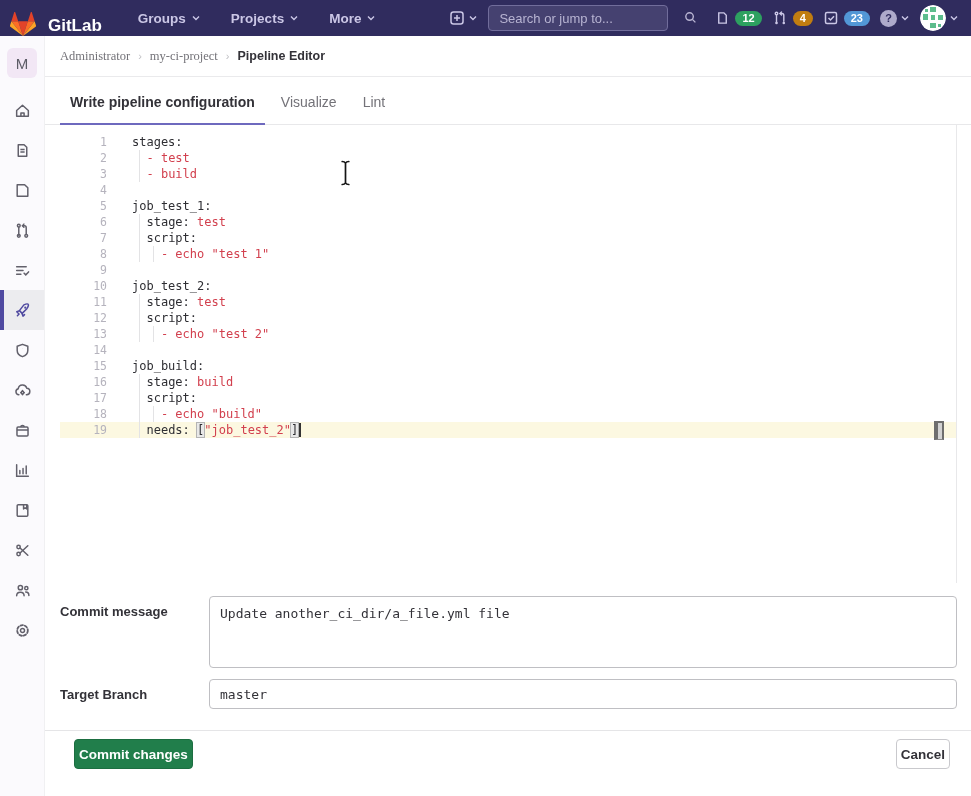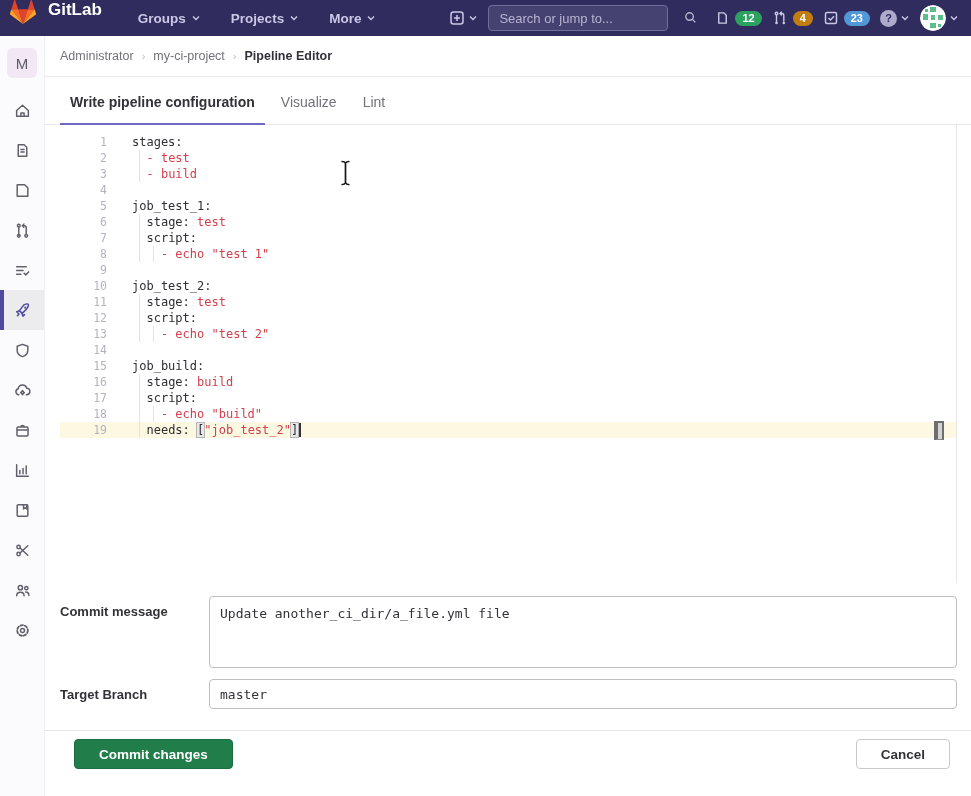--- a/index.html
+++ b/index.html
@@ -2,21 +2,21 @@
 <html><head>
 <meta charset="utf-8">
 <style>
   * { margin:0; padding:0; box-sizing:border-box; }
   html,body { width:971px; height:796px; overflow:hidden; background:#fff;
     font-family:"Liberation Sans", sans-serif; color:#333238; }
 
   
   .navbar { height:36px; background:#302c5e; display:flex; align-items:center;
     padding:0 12px 0 10px; gap:4px; }
-  .nav-left { display:flex; align-items:flex-start; gap:6px; }
+  .nav-left { display:flex; align-items:flex-end; gap:6px; }
   .brand-logo { width:26px; height:24px; display:block; }
   .brand-name { color:#fff; font-size:17px; font-weight:600; margin:0 18px 0 6px; }
   .nav-menu { display:flex; align-items:center; gap:5px; color:#cbc7e6; font-size:13.5px;
     font-weight:600; padding:0 12px; cursor:pointer; height:36px; }
   .nav-right { margin-left:auto; display:flex; align-items:center; gap:10px; }
   .icon-btn { display:flex; align-items:center; gap:3px; color:#cbc7e6; cursor:pointer; }
   .searchbox { position:relative; width:217px; }
   .searchbox input { width:180px; height:26px; background:#454170; border:1px solid #716d9b;
     border-radius:4px; color:#b8b4d2; font-size:13px; padding:0 28px 0 10px;
     font-family:"Liberation Sans", sans-serif; }
@@ -39,21 +39,21 @@
     cursor:pointer; border-left:4px solid transparent; padding-right:4px; }
   .side-item.active { background:#ececef; border-left-color:#4f49a0; }
   .side-item svg { stroke:#62606b; }
   .side-item.active svg { stroke:#4f49a0; }
 
   .main { flex:1; padding:0 14px 0 15px; position:relative; }
 
   
   .breadcrumbs { height:41px; display:flex; align-items:center; gap:8px; font-size:12.5px;
     color:#737278; border-bottom:1px solid #eaeaec; margin:0 -14px 0 -15px; padding:0 14px 0 15px; }
-  .breadcrumbs .crumb { cursor:pointer; }
+  .breadcrumbs .crumb { cursor:pointer;font-family:Liberation Serif, serif; }
   .breadcrumbs .sep { color:#bfbfc3; font-size:11px; }
   .breadcrumbs .current { color:#333238; font-weight:700; cursor:default; }
 
   
   .tabbar { display:flex; gap:6px; padding-top:17px; border-bottom:1px solid #e8e8ea;
     margin:0 -14px 0 -15px; padding-left:15px; padding-right:14px;text-align:right; }
   .tab { font-size:14px; color:#737278; padding:0 10px 13px 10px; cursor:pointer;
     border-bottom:2px solid transparent; margin-bottom:-1px; }
   .tab.active { color:#333238; font-weight:700; border-bottom-color:#6e69be; }
 
@@ -86,21 +86,21 @@
     border-radius:4px; font-family:"DejaVu Sans Mono", monospace; font-size:13px;
     color:#333238; padding:8px 10px; line-height:17px; }
   .commit-form input { width:100%; height:30px; border:1px solid #bfbfc3; border-radius:4px;
     font-family:"DejaVu Sans Mono", monospace; font-size:13px; color:#333238; padding:0 10px; }
 
   
   .form-footer { margin-top:21px; border-top:1px solid #e5e5e7; padding-top:8px;
     display:flex; align-items:center; margin-left:-15px; margin-right:-14px;
     padding-left:29px; padding-right:21px; }
   .btn { height:30px; border-radius:4px; font-size:13.5px; font-weight:600; cursor:pointer;
-    display:inline-flex; align-items:center; padding:0 24px; border:1px solid transparent;
+    display:inline-flex; align-items:center; padding:0 4px; border:1px solid transparent;
     font-family:"Liberation Sans", sans-serif; }
   .btn-commit { background:#217e4b; color:#fff; border-color:#1c6e41; }
   .btn-cancel { margin-left:auto; background:#fff; color:#333238; border-color:#c9c9cd; }
 
   svg.ic { display:block; }
 </style>
 </head>
 <body>
 
 <header class="navbar" style="background: rgb(48, 44, 94);">

